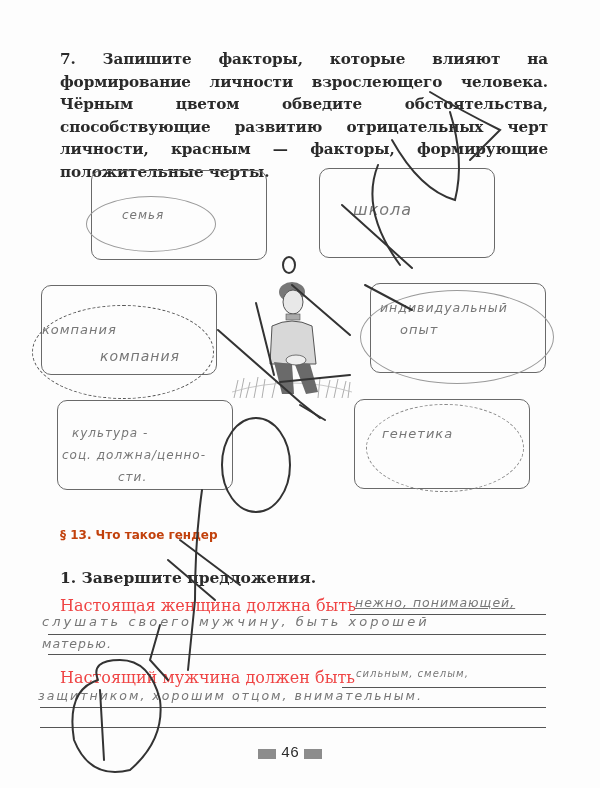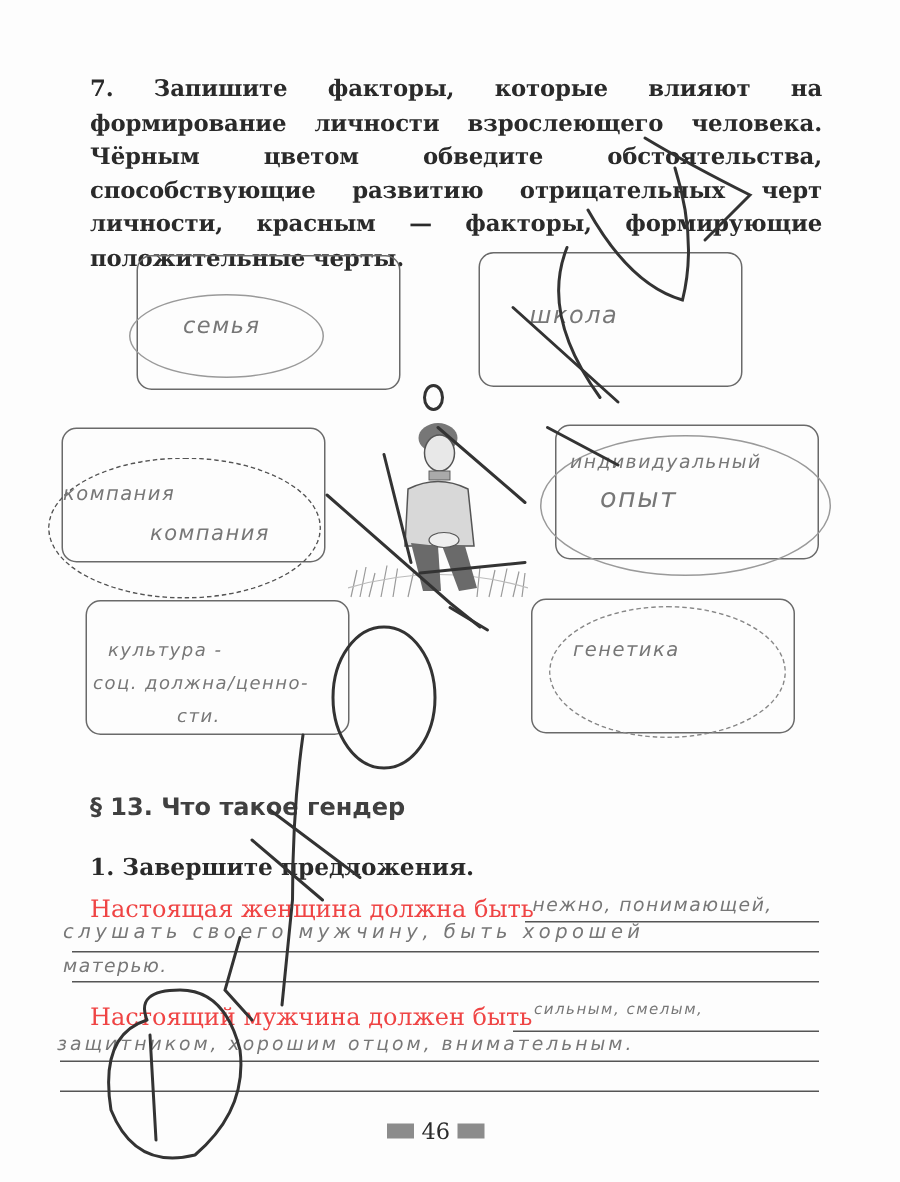--- a/index.html
+++ b/index.html
@@ -6,50 +6,50 @@
   body { width:600px; height:788px; background:#fdfdfd; position:relative; overflow:hidden;
          font-family:"DejaVu Serif", serif; color:#2a2a2a; }
   .task-text { position:absolute; left:60px; top:48px; width:488px; font-size:15.2px; line-height:22.5px;
                font-weight:bold; text-align:justify; letter-spacing:-0.1px; }
   .box { position:absolute; border:1.3px solid #6a6a6a; border-radius:10px; background:transparent; }
   .hw { position:absolute; font-family:"DejaVu Sans", sans-serif; font-style:italic; color:#777;
         font-size:13px; letter-spacing:1px; white-space:nowrap; }
   .oval { position:absolute; border:1.2px solid #9a9a9a; border-radius:50%; }
   .oval.dashed { border-style:dashed; border-color:#555; }
   .section-title { position:absolute; left:60px; top:528px; font-family:"DejaVu Sans", sans-serif;
-                   font-weight:bold; color:#404040; font-size:16px; }
+                   font-weight:bold; color:#c2410c; font-size:12px; }
   .subtask { position:absolute; left:60px; top:568px; font-weight:bold; font-size:15.5px; }
   .sentence { position:absolute; left:60px; font-size:16px; color:#ef4444; }
   .line { position:absolute; height:1px; background:#555; }
-  .pagenum { position:absolute; left:258px; top:745px; display:flex; align-items:center; gap:5px; font-size:15px; }
+  .pagenum { position:absolute; left:258px; top:745px; display:flex; align-items:center; gap:5px; font-size:15px;font-family:Liberation Mono, monospace; }
   .pagenum .bar { width:18px; height:10px; background:#8c8c8c; }
   svg.overlay { position:absolute; left:0; top:0; pointer-events:none; }
   .figure { position:absolute; left:232px; top:282px; width:120px; height:118px; }
 </style>
 </head>
 <body>
 
 <div class="task-text">7. Запишите факторы, которые влияют на формирование личности взрослеющего человека. Чёрным цветом обведите обстоятельства, способствующие развитию отрицательных черт личности, красным — факторы, формирующие положительные черты.</div>
 
 <div class="box" style="left:91px;top:170px;width:174px;height:88px;"></div>
 <div class="oval" style="left:86px;top:196px;width:128px;height:54px;"></div>
-<div class="hw" style="left:122px;top:208px;font-size:15px;font-style:italic;">семья</div>
+<div class="hw" style="left:122px;top:208px;font-size:12px;font-style:italic;">семья</div>
 
 <div class="box" style="left:319px;top:168px;width:174px;height:88px;"></div>
 <div class="hw" style="left:353px;top:200px;font-size:16px;">школа</div>
 
 <div class="box" style="left:41px;top:285px;width:174px;height:88px;"></div>
 <div class="oval dashed" style="left:32px;top:305px;width:180px;height:92px;"></div>
 <div class="hw" style="left:42px;top:322px;">компания</div>
 <div class="hw" style="left:100px;top:348px;font-size:14px;">компания</div>
 
 <div class="box" style="left:370px;top:283px;width:174px;height:88px;"></div>
 <div class="oval" style="left:360px;top:290px;width:192px;height:92px;"></div>
 <div class="hw" style="left:380px;top:300px;font-size:12.5px;text-align:center;">индивидуальный</div>
-<div class="hw" style="left:400px;top:322px;font-size:18px;text-align:center;">опыт</div>
+<div class="hw" style="left:400px;top:322px;font-size:13px;text-align:center;">опыт</div>
 
 <div class="box" style="left:57px;top:400px;width:174px;height:88px;"></div>
 <div class="hw" style="left:72px;top:426px;font-size:12px;">культура -</div>
 <div class="hw" style="left:62px;top:448px;font-size:12px;">соц. должна/ценно-</div>
 <div class="hw" style="left:118px;top:470px;font-size:12px;">сти.</div>
 
 <div class="box" style="left:354px;top:399px;width:174px;height:88px;"></div>
 <div class="oval dashed" style="left:366px;top:404px;width:156px;height:86px;border-color:#888;"></div>
 <div class="hw" style="left:382px;top:426px;font-size:13px;">генетика</div>
 
@@ -68,21 +68,21 @@
     <ellipse cx="64" cy="78" rx="10" ry="5" fill="#eee" stroke="#555" stroke-width="0.8"></ellipse>
   </svg>
 </div>
 
 <div class="section-title">§ 13. Что такое гендер</div>
 
 <div class="subtask">1. Завершите предложения.</div>
 
 <div class="sentence" style="top:596px;">Настоящая женщина должна быть</div>
 <div class="line" style="left:350px;top:614px;width:196px;"></div>
-<div class="hw" style="left:355px;top:595px;font-size:12.5px;">нежно, понимающей,</div>
+<div class="hw" style="left:355px;top:595px;font-size:12.5px;text-decoration:underline;">нежно, понимающей,</div>
 <div class="line" style="left:48px;top:634px;width:498px;"></div>
 <div class="hw" style="left:42px;top:614px;font-size:13px;letter-spacing:3px;">слушать своего мужчину, быть хорошей</div>
 <div class="line" style="left:48px;top:654px;width:498px;"></div>
 <div class="hw" style="left:42px;top:636px;font-size:12.5px;">матерью.</div>
 
 <div class="sentence" style="top:668px;">Настоящий мужчина должен быть</div>
 <div class="line" style="left:342px;top:687px;width:204px;"></div>
 <div class="hw" style="left:356px;top:668px;font-size:10px;">сильным, смелым,</div>
 <div class="line" style="left:40px;top:707px;width:506px;"></div>
 <div class="hw" style="left:38px;top:688px;font-size:12.5px;letter-spacing:2px;">защитником, хорошим отцом, внимательным.</div>

